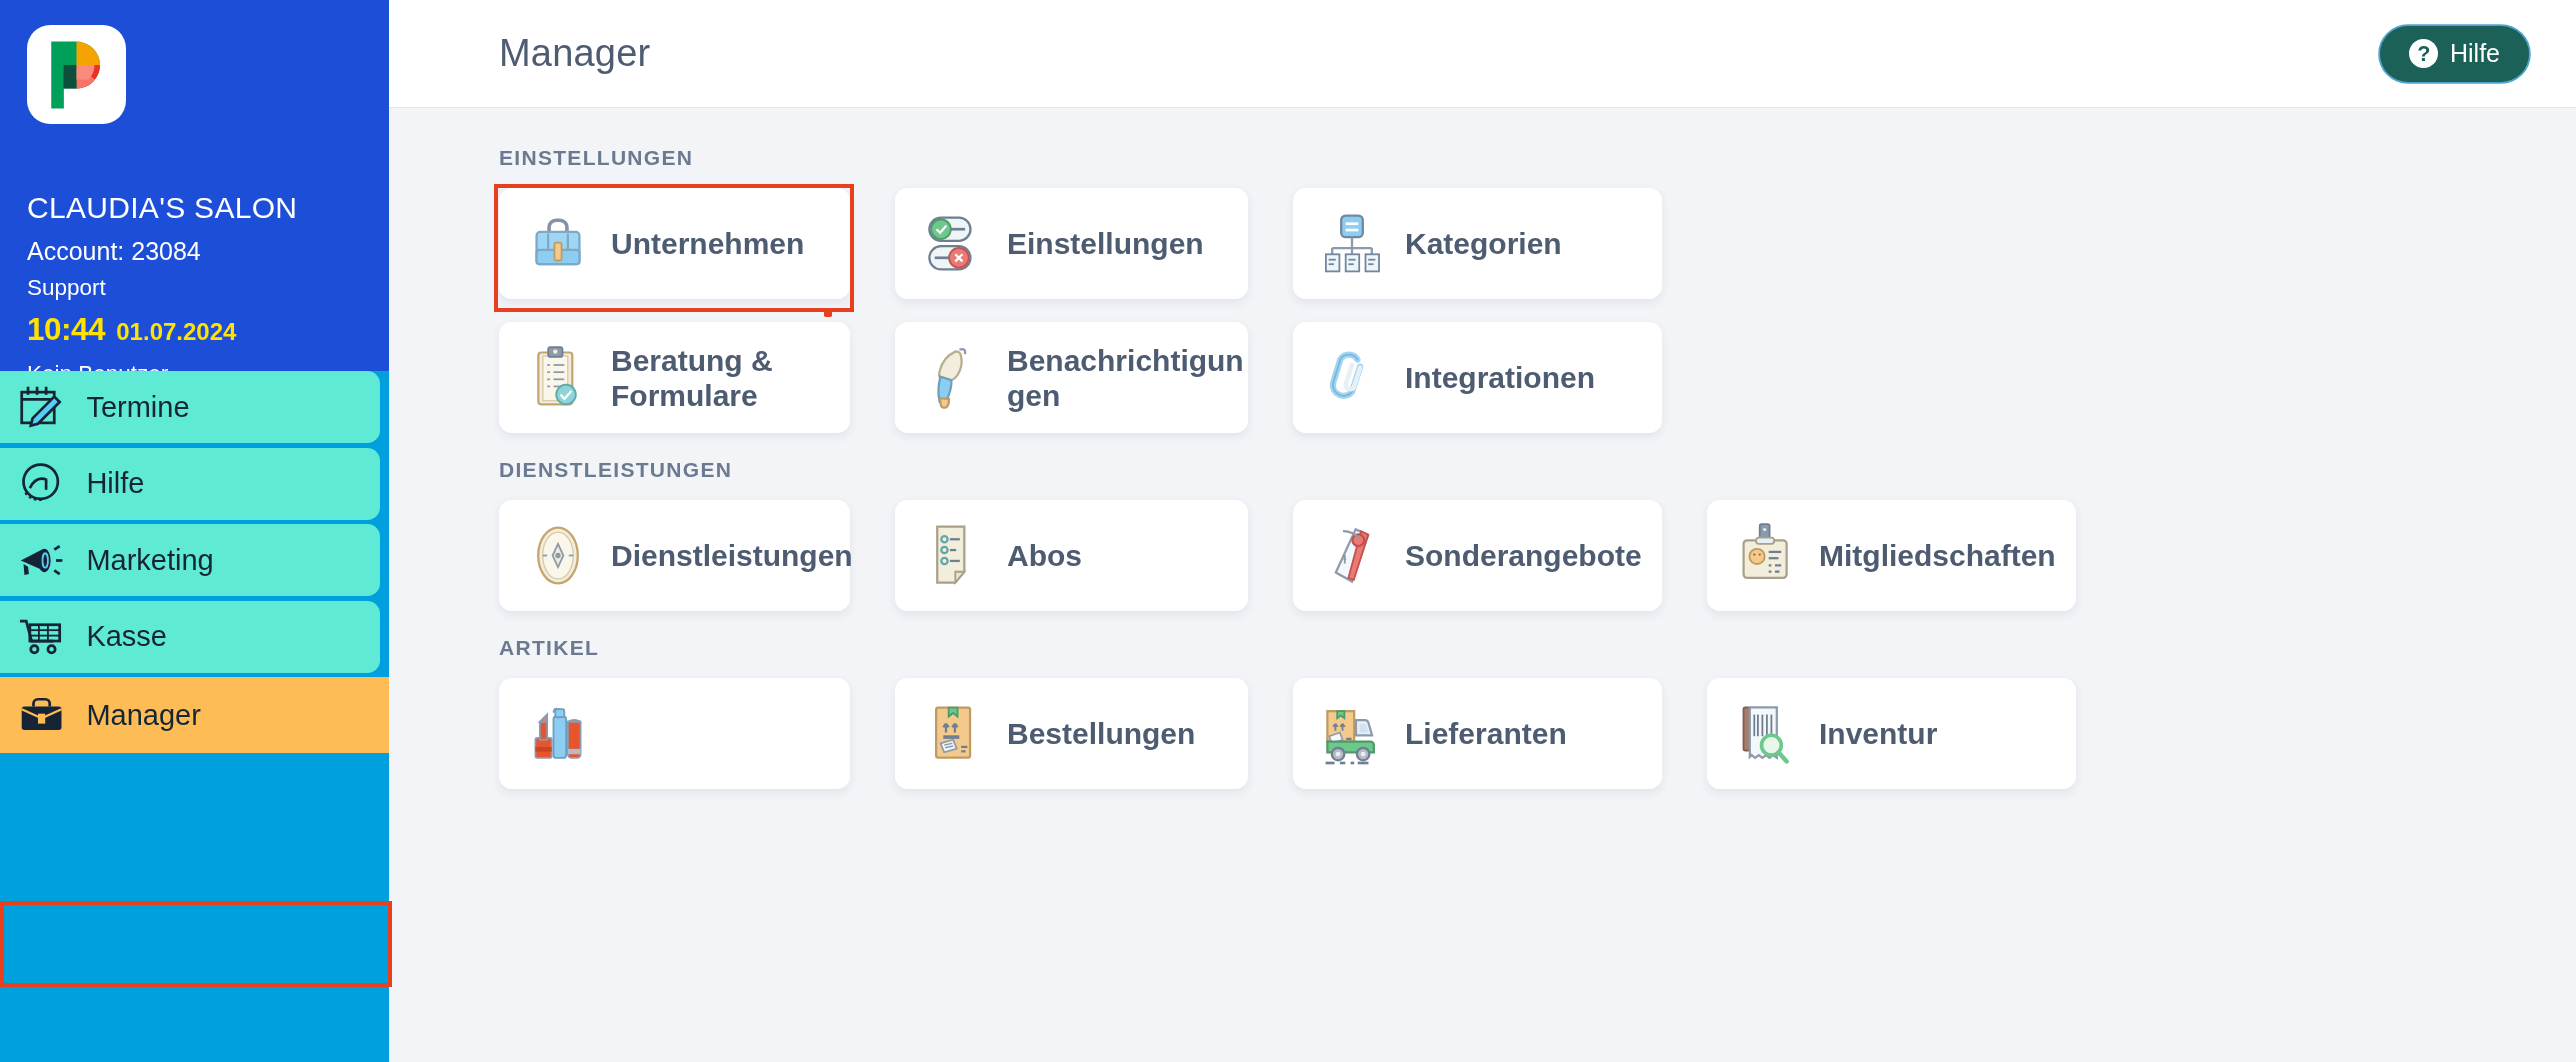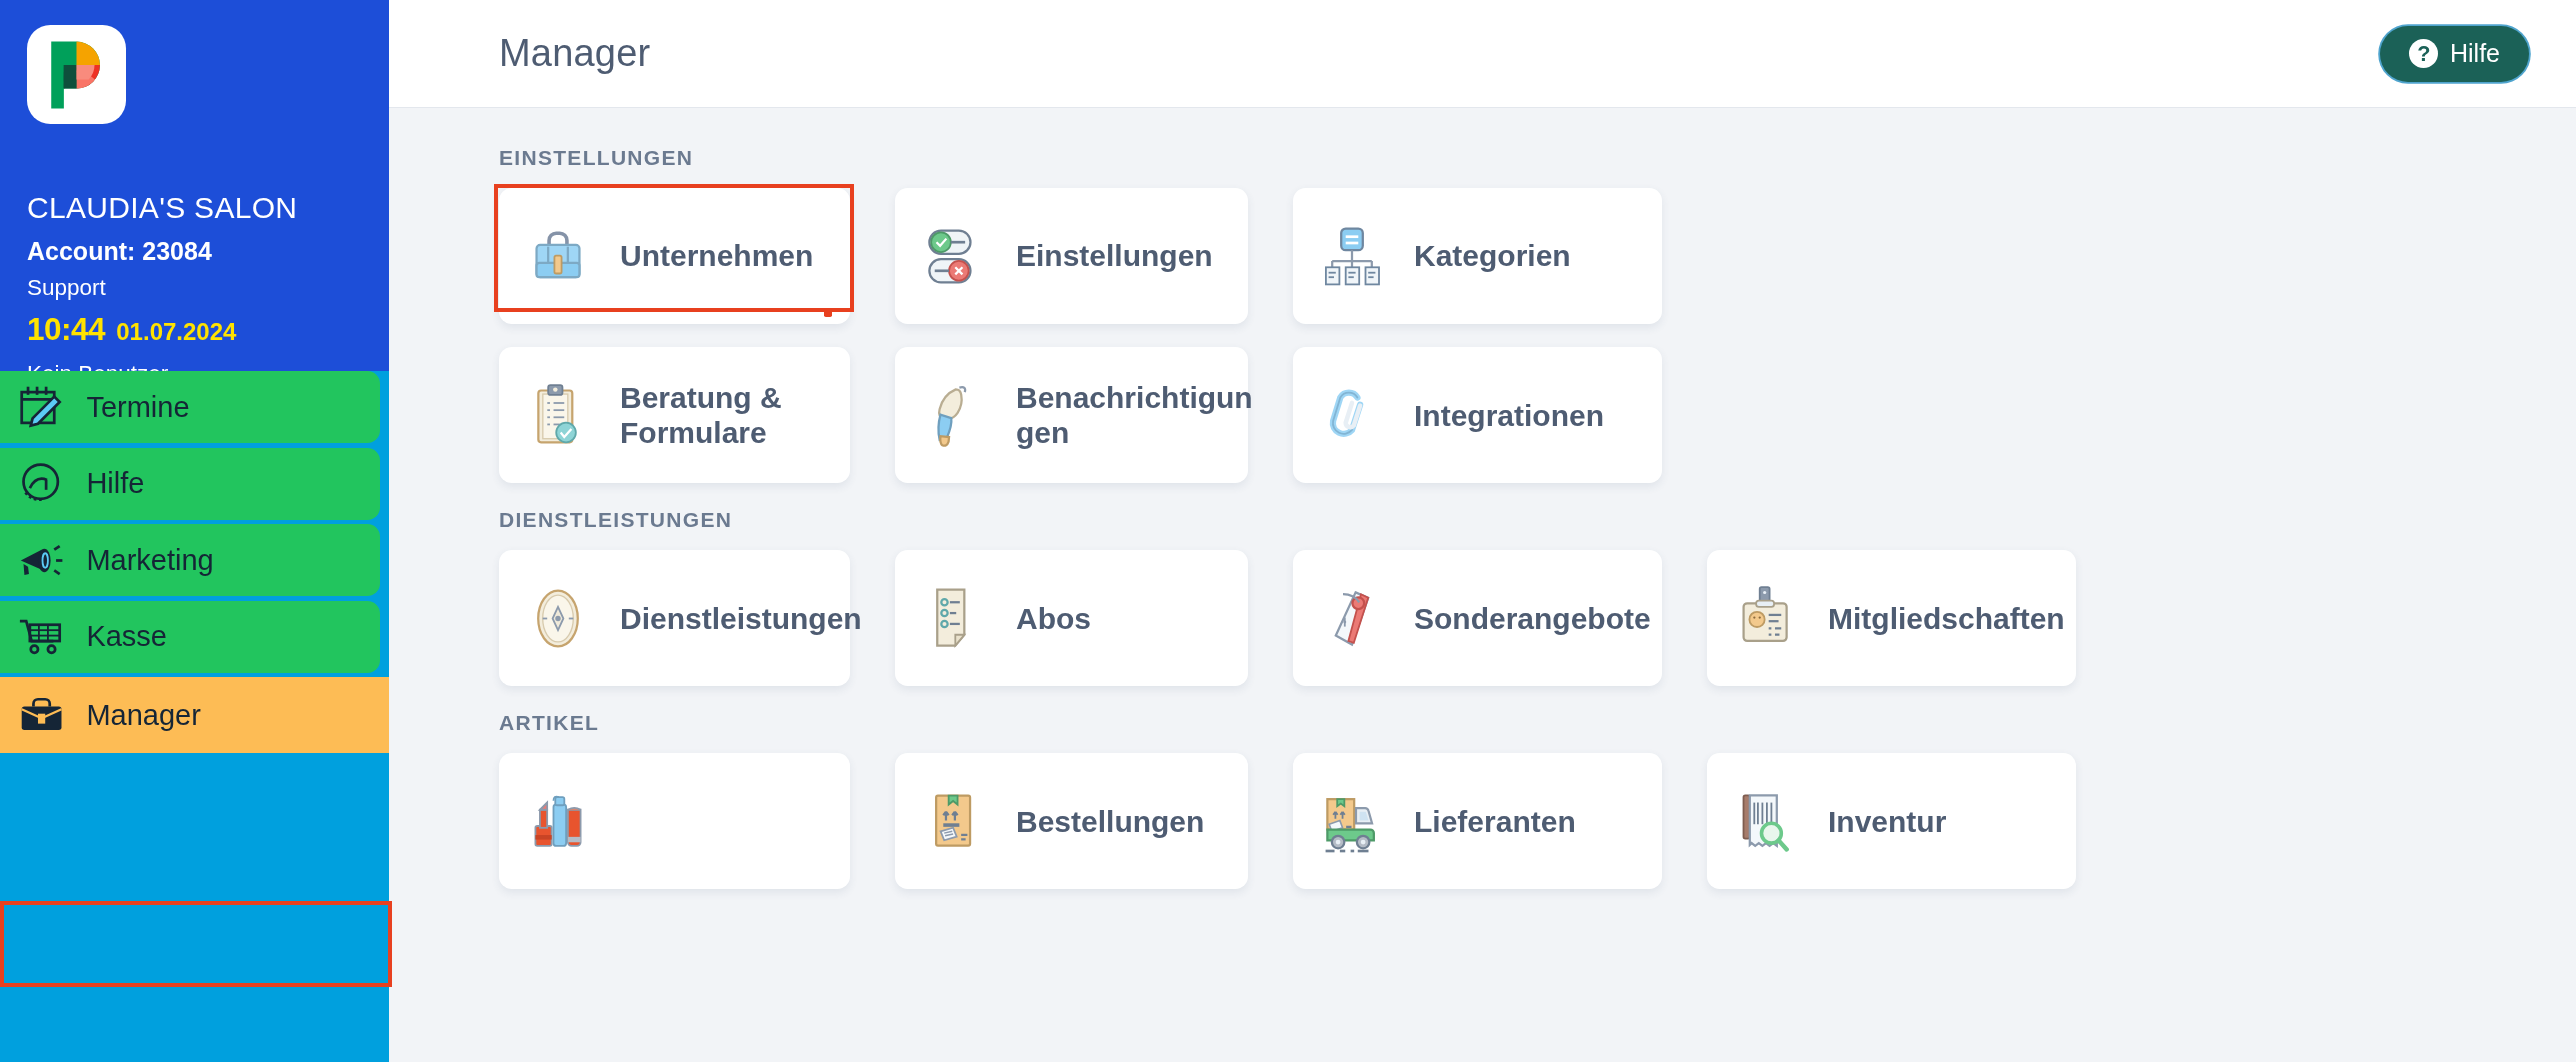--- a/index.html
+++ b/index.html
@@ -38,21 +38,21 @@
   .biz-name {
     color: #ffffff;
     font-size: 30px;
     letter-spacing: 0.3px;
     margin-top: 67px;
     white-space: nowrap;
   }
   .acct {
     color: #ffffff;
     font-size: 25px;
-    font-weight: bold;
+    font-weight: normal;
     margin-top: 11.7px;
   }
   .support {
     color: #ffffff;
     font-size: 22.5px;
     margin-top: 9px;
   }
   .clockline { margin-top: 10.8px; white-space: nowrap; }
   .clock {
     color: #FFE200;
@@ -70,21 +70,21 @@
     color: #ffffff;
     font-size: 22.5px;
     margin-top: 12.6px;
   }
 
   .nav { padding: 0; }
   .nav-item {
     height: 72px;
     display: flex;
     align-items: center;
-    background: #22c55e;
+    background: #5eead4;
     border-radius: 0 12.6px 12.6px 0;
     margin-bottom: 4.5px;
     padding-left: 14.4px;
     cursor: pointer;
     position: relative;
     width: 380px;
   }
   .nav-item .nav-ico {
     width: 56px; height: 52px;
     display: flex; align-items: center; justify-content: center;
@@ -177,28 +177,27 @@
   .section + .section { margin-top: 25px; }
   .card-row {
     display: flex;
     gap: 45px;
     margin-bottom: 23.4px;
     flex-wrap: nowrap;
   }
   .card {
     background: #ffffff;
     border-radius: 12.6px;
-    height: 136px;
+    height: 111px;
     display: flex;
     align-items: center;
     padding: 0 31px 0 25px;
     box-shadow: 0 3.6px 9px rgba(60,80,110,0.09);
     cursor: pointer;
     position: relative;
-    gap: 9px;
   }
   .card-ico {
     width: 67px; height: 70px;
     flex: 0 0 67px;
     display: flex; align-items: center; justify-content: center;
   }
   .card-lbl {
     font-size: 30px;
     color: #4E5C72;
     font-weight: bold;

